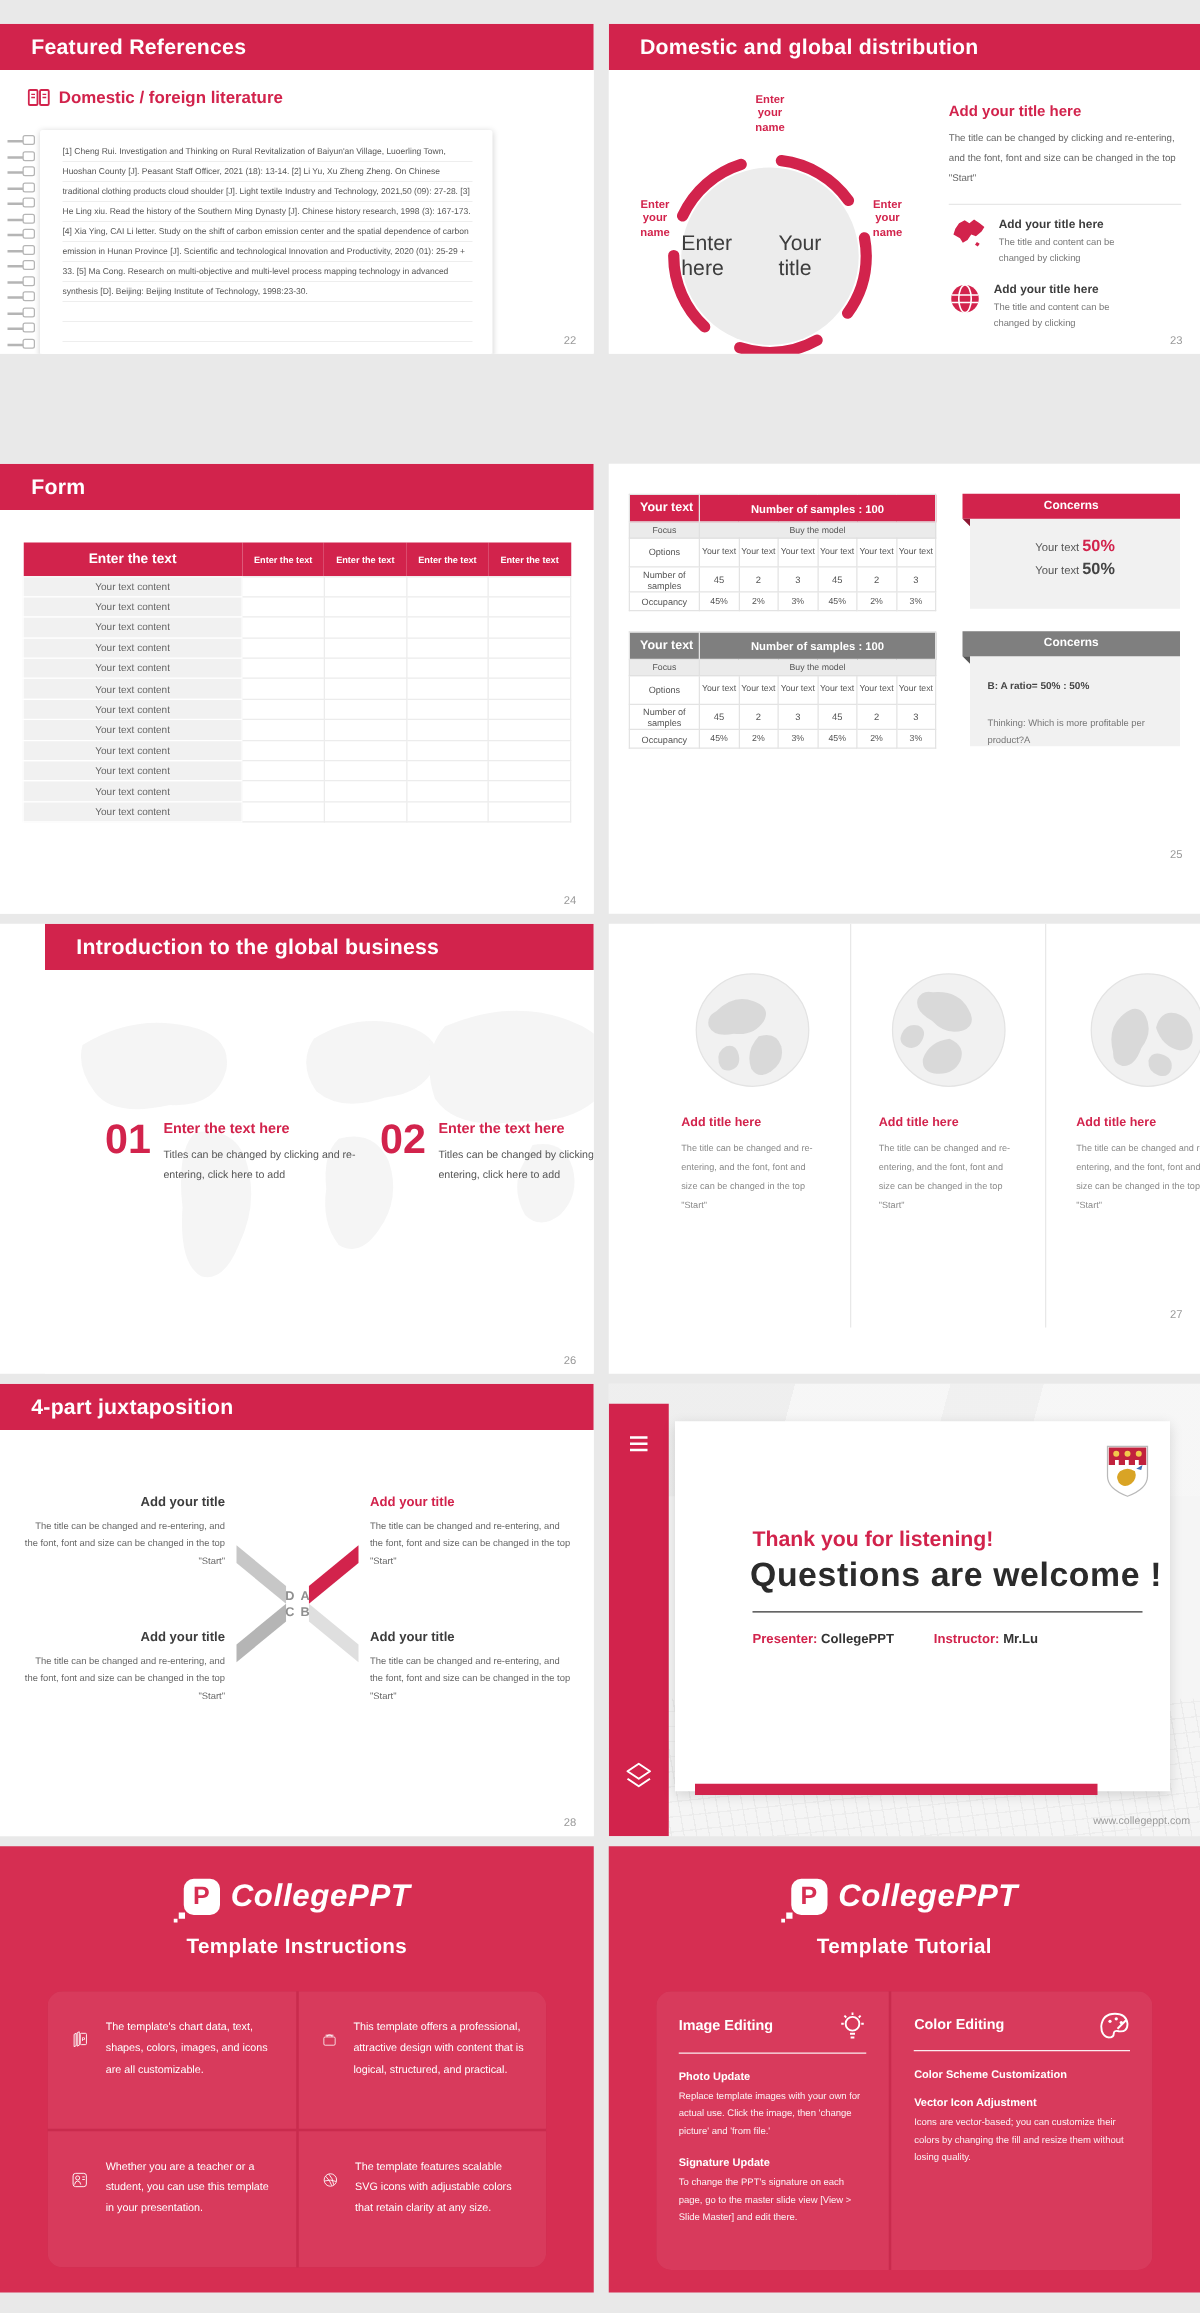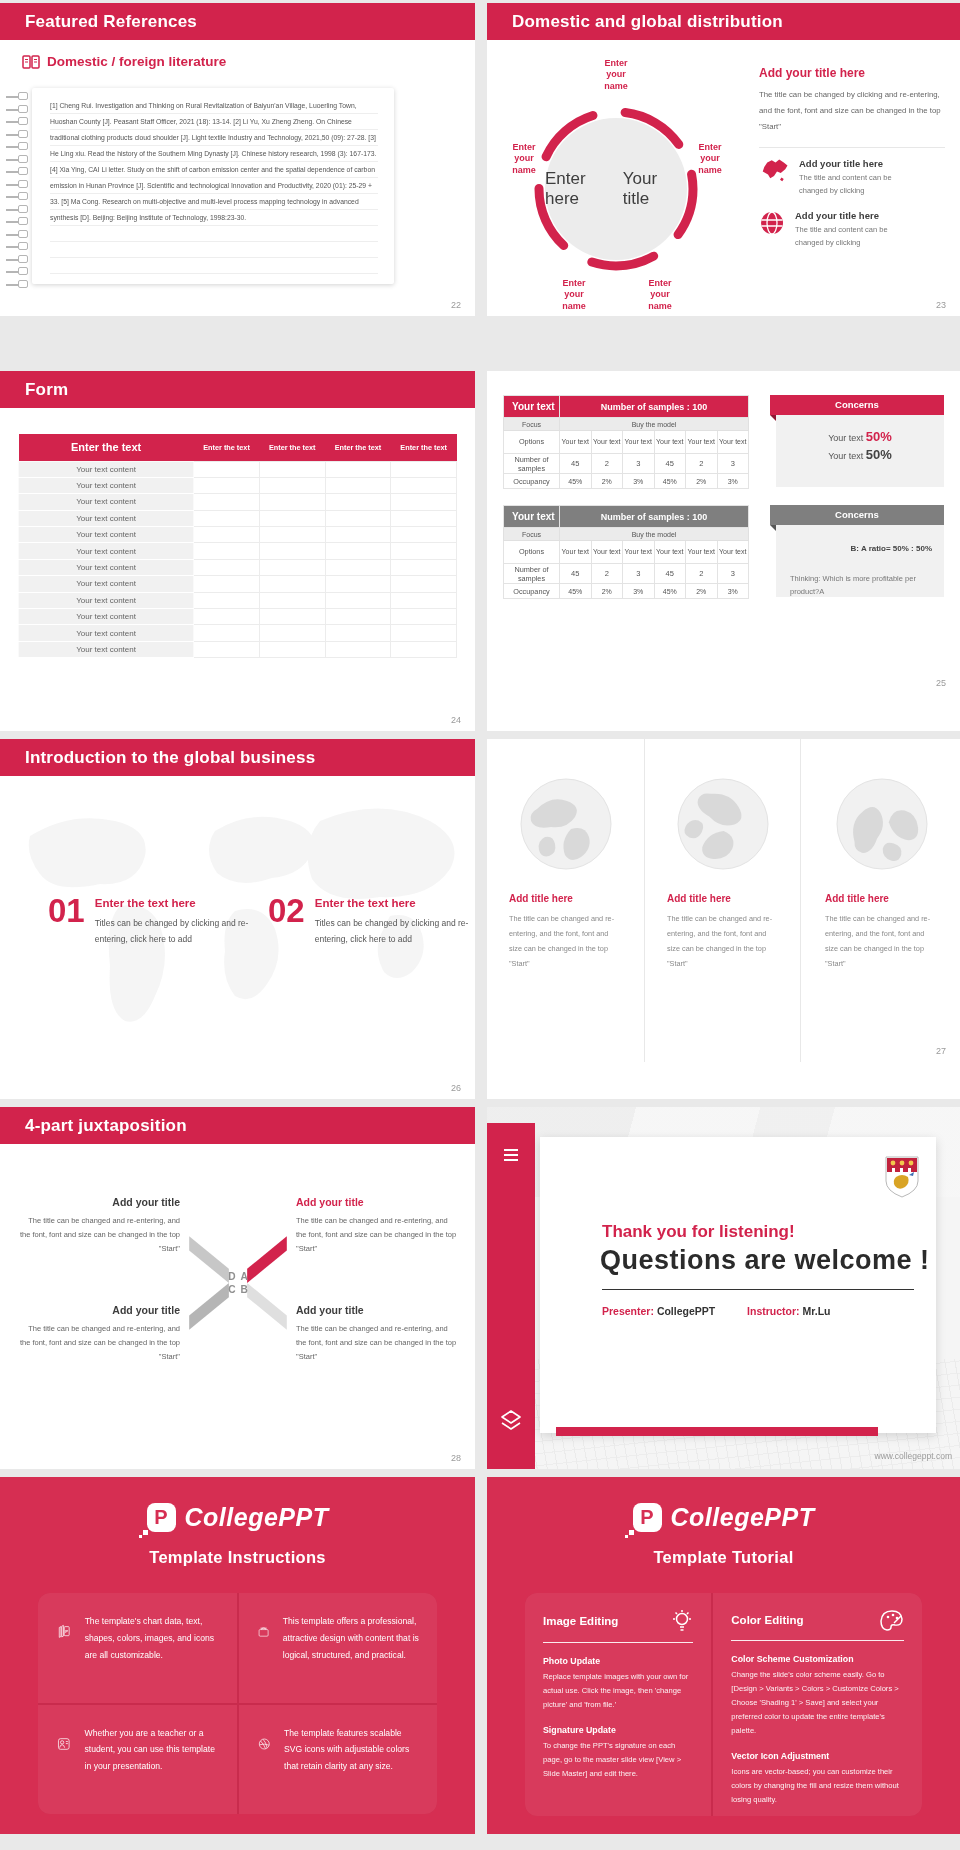--- a/index.html
+++ b/index.html
@@ -2,23 +2,23 @@
 <html><head>
 <meta charset="utf-8">
 <style>
   * { margin:0; padding:0; box-sizing:border-box; }
   html,body { background:#e9e9e9; font-family:"Liberation Sans", sans-serif; }
   #stage { position:relative; width:960px; height:1850px; background:#e9e9e9; overflow:hidden; }
 
   .slide { position:absolute; background:#fff; overflow:hidden; }
   .col-l { left:0; width:475px; }
   .col-r { left:487px; width:473px; }
-  .row1 { top:3px; height:313px; }
+  .row1 { top:19px; height:264px; }
   .row2 { top:371px; height:360px; }
-  .row3 { top:739px; height:360px; }
+  .row3 { top:739px; height:360px;padding-left:36px; }
   .row4 { top:1107px; height:362px; }
   .titlebar { height:37px; background:#d2234c; color:#fff; font-size:17px; font-weight:bold; line-height:37px; padding-left:25px; letter-spacing:.2px; }
   .body { position:relative; height:calc(100% - 37px); background:#fff; }
   .pagenum { position:absolute; right:14px; bottom:6px; font-size:9px; color:#9a9a9a; }
 
   
   .sec-head { position:absolute; left:22px; top:14px; display:flex; align-items:center; gap:7px; }
   .sec-title { color:#d2234c; font-size:13.5px; font-weight:bold; }
   .ref-card { position:absolute; left:32px; top:48px; width:362px; height:196px; background:#fff; box-shadow:0 1px 5px rgba(0,0,0,.18); border-radius:2px; }
   .ref-lines { position:absolute; inset:10px 16px 8px 18px;
@@ -64,21 +64,21 @@
   .concern { position:absolute; left:283px; width:174px; height:92px; }
   .concern .cbody { position:absolute; left:6px; right:0; top:9px; bottom:0; background:#f1f1f1; }
   .concern .cbar { position:absolute; left:0; right:0; top:0; height:20px; color:#fff; font-weight:bold; font-size:9.5px; text-align:center; line-height:20px; }
   .concern.red .cbar { background:#d2234c; } .concern.gray .cbar { background:#7f7f7f; }
   .concern .fold { position:absolute; left:0; top:20px; width:0; height:0; border-top:6px solid #8d1733; border-left:6px solid transparent; }
   .concern.gray .fold { border-top-color:#565656; }
   .c1-line { text-align:center; font-size:9px; color:#555; margin-top:3px; }
   .c1-line .v { font-size:13px; font-weight:bold; color:#d2234c; }
   .c1-line.second .v { color:#444; }
   .c2-wrap { padding:30px 12px 0 14px; }
-  .c2-l1 { font-size:8px; color:#444; font-weight:bold; margin-bottom:19px;text-align:right; }
+  .c2-l1 { font-size:8px; color:#444; font-weight:bold; margin-bottom:19px; }
   .c2-l2 { font-size:7.5px; color:#777; line-height:1.7;margin-top:20px; }
 
   
   .worldmap { position:absolute; inset:0; opacity:.55; }
   .intro-item { position:absolute; top:118px; display:flex; gap:10px; }
   .intro-item .n { font-size:33px; font-weight:bold; color:#d2234c; line-height:1; }
   .intro-item .t { font-size:11.5px; font-weight:bold; color:#d2234c; margin:3px 0 6px; }
   .intro-item .b { font-size:8.5px; color:#555; line-height:1.9; width:158px; }
 
   
@@ -689,20 +689,19 @@
             <g fill="none" stroke="#fff" stroke-width="1.5">
                 <path d="M12 2 q9 0 10 8 q0 7 -7 6 q-4 -1 -4 2 q0 3 -4 3 q-6 -1 -6 -9 q1 -10 11 -10z"></path>
               </g>
             <circle cx="8" cy="8" r="1.3" fill="#fff"></circle>
               <circle cx="13" cy="6" r="1.3" fill="#fff"></circle>
               <circle cx="17" cy="9" r="1.3" fill="#fff"></circle>
             <path d="M14 14 l7 -7" stroke="#fff" stroke-width="1.5"></path>
           </svg>
         </div>
         <div class="stitle">Color Scheme Customization</div>
-        <div class="sbody">Change the slide's color scheme easily. Go to [Design &gt; Variants &gt; Colors &gt; Customize Colors &gt; Choose 'Shading 1' &gt; Save] and select your preferred color to update the entire template's palette.</div>
         <div class="stitle">Vector Icon Adjustment</div>
         <div class="sbody">Icons are vector-based; you can customize their colors by changing the fill and resize them without losing quality.</div>
       </div>
     </div>
   </div>
 
 </div>
 
 </body></html>

